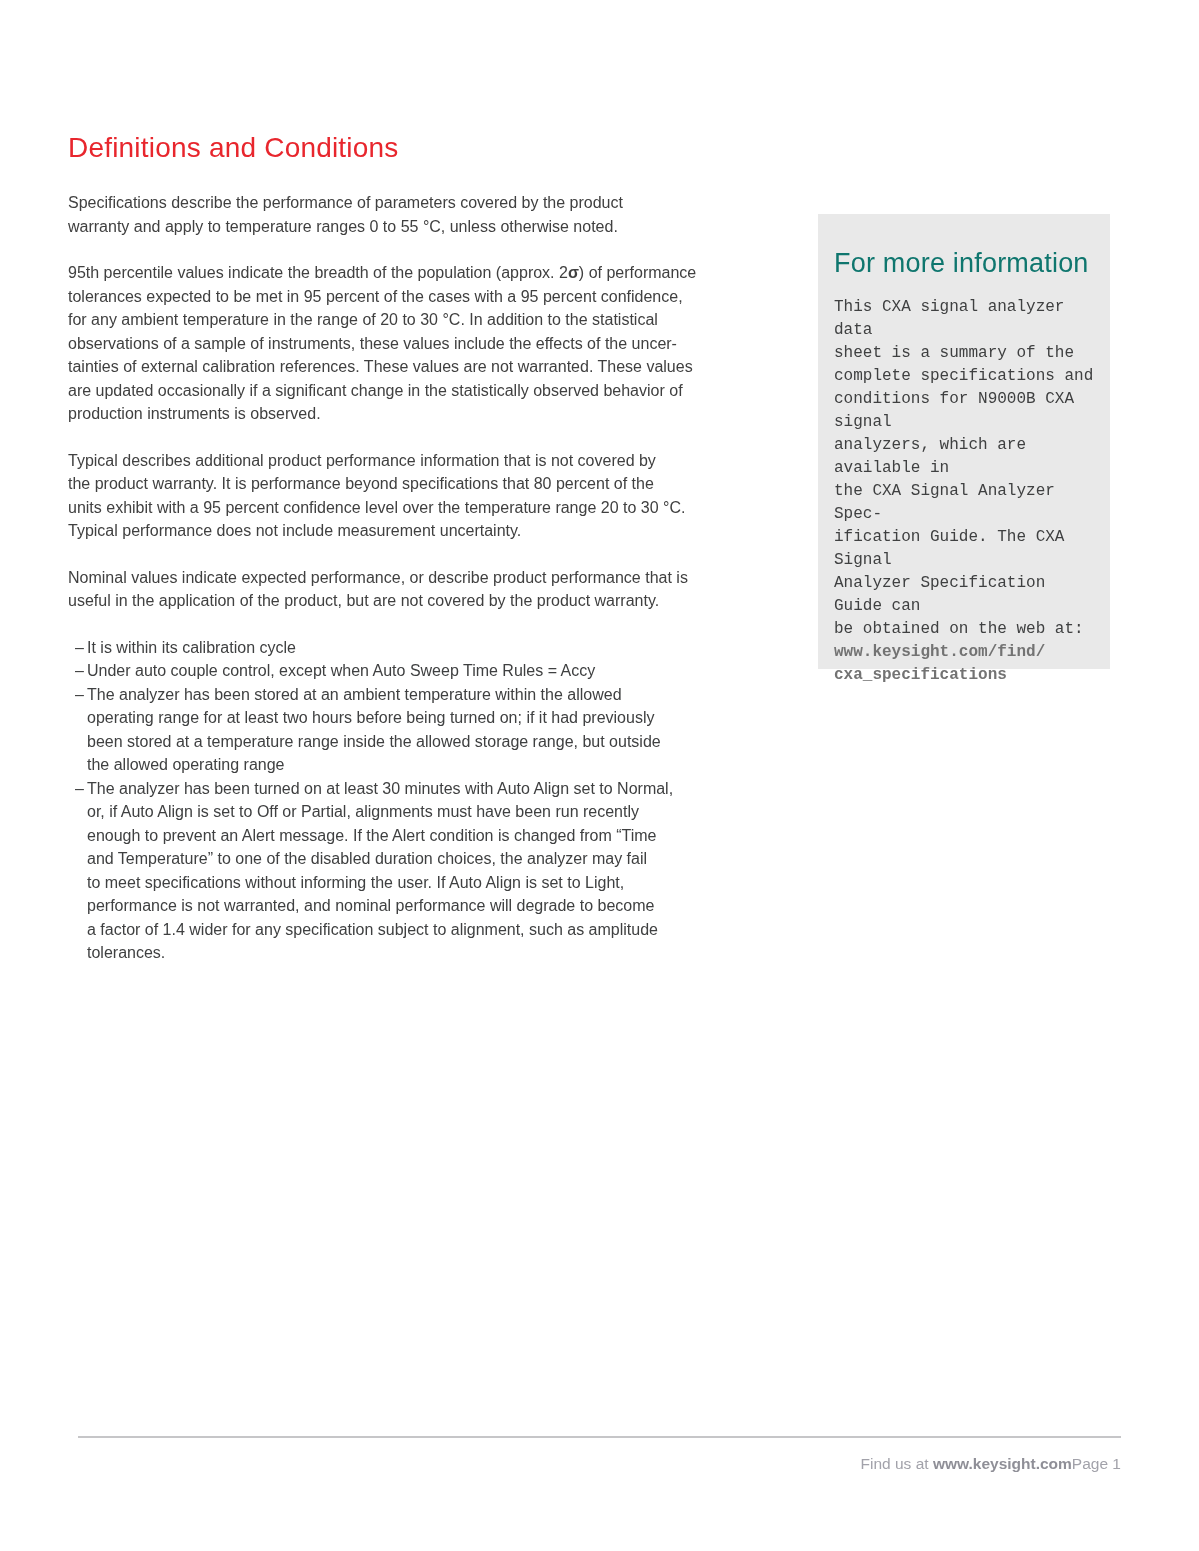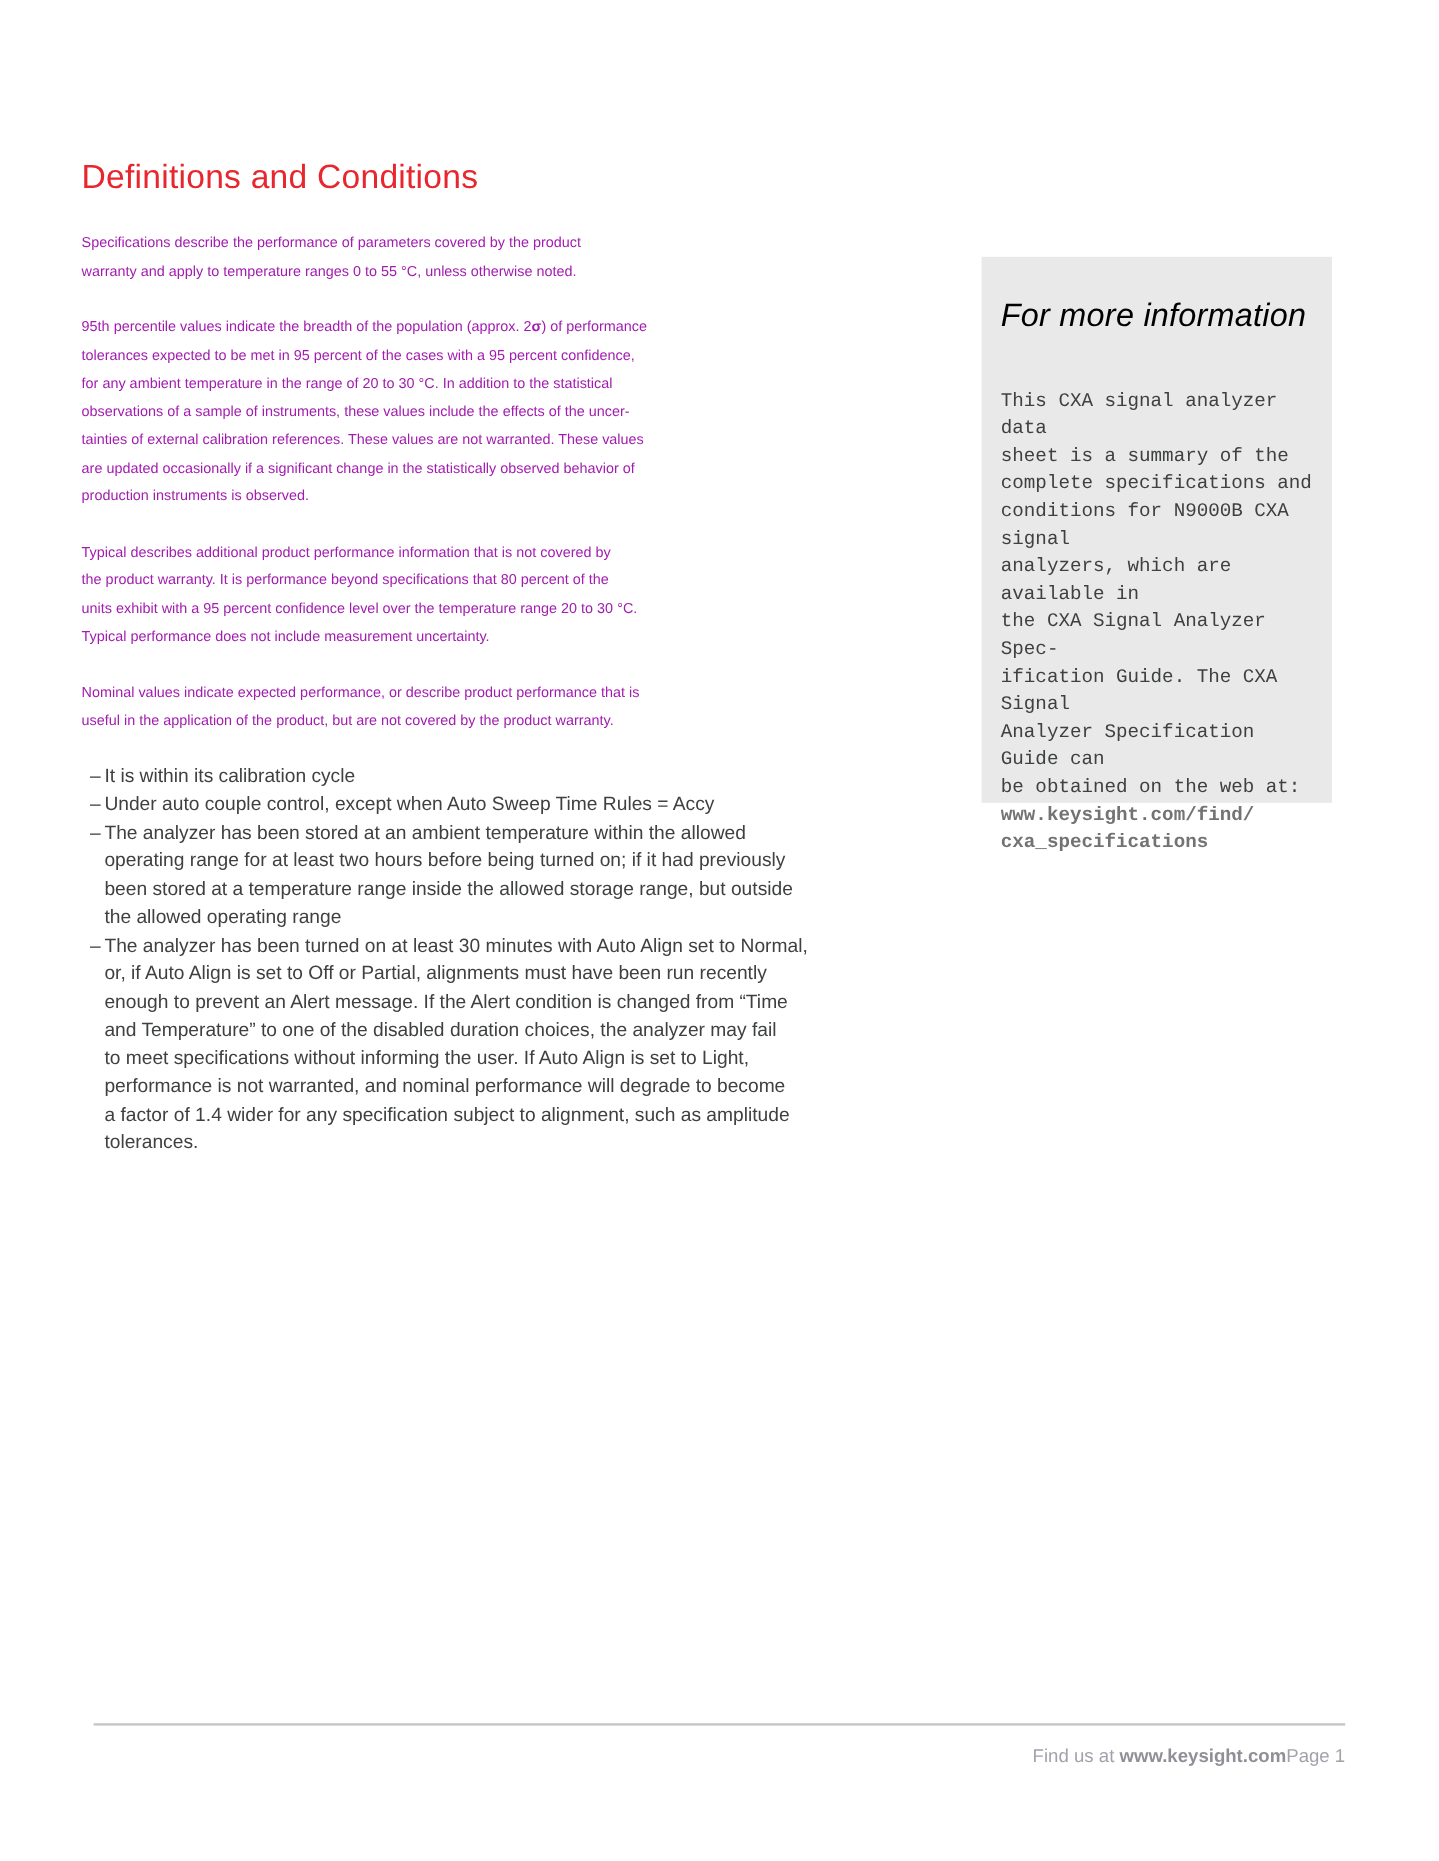--- a/index.html
+++ b/index.html
@@ -22,24 +22,24 @@
   h1.page-title {
     margin: 0 0 26px 0;
     font-size: 28px;
     line-height: 34px;
     font-weight: 400;
     color: #E8262D;
     letter-spacing: 0.2px;
   }
   .content p {
     margin: 0 0 23px 0;
-    font-size: 12px;
+    font-size: 16px;
     line-height: 23.5px;
     font-weight: 400;
-    color: #a21caf;
+    color: #404040;
     white-space: pre-line;
   }
   .content p.conditions-intro { margin-bottom: 19px; }
   .sigma { font-weight: 700; }
   ul.conditions {
     list-style: none;
     margin: 0 0 24px 0;
     padding: 0;
   }
   ul.conditions li {
@@ -60,27 +60,26 @@
     position: absolute;
     left: 818px;
     top: 214px;
     width: 292px;
     height: 455px;
     background: #E9E9E9;
     box-sizing: border-box;
     padding: 32px 16px 0 16px;
   }
   .infobox h2 {
-    margin: 0 0 43px 0;
+    margin: 0 0 16px 0;
     font-size: 27px;
     line-height: 34px;
     font-weight: 400;
-    color: #000000;
+    color: #0f766e;
     letter-spacing: 0.2px;
-    font-style: italic;
   }
   .infobox p {
     margin: 0;
     font-size: 16px;
     line-height: 23px;
     color: #3F4041;
     white-space: pre-line;
     font-family: Liberation Mono, monospace;
   }
   .infobox p.infobox-link {

